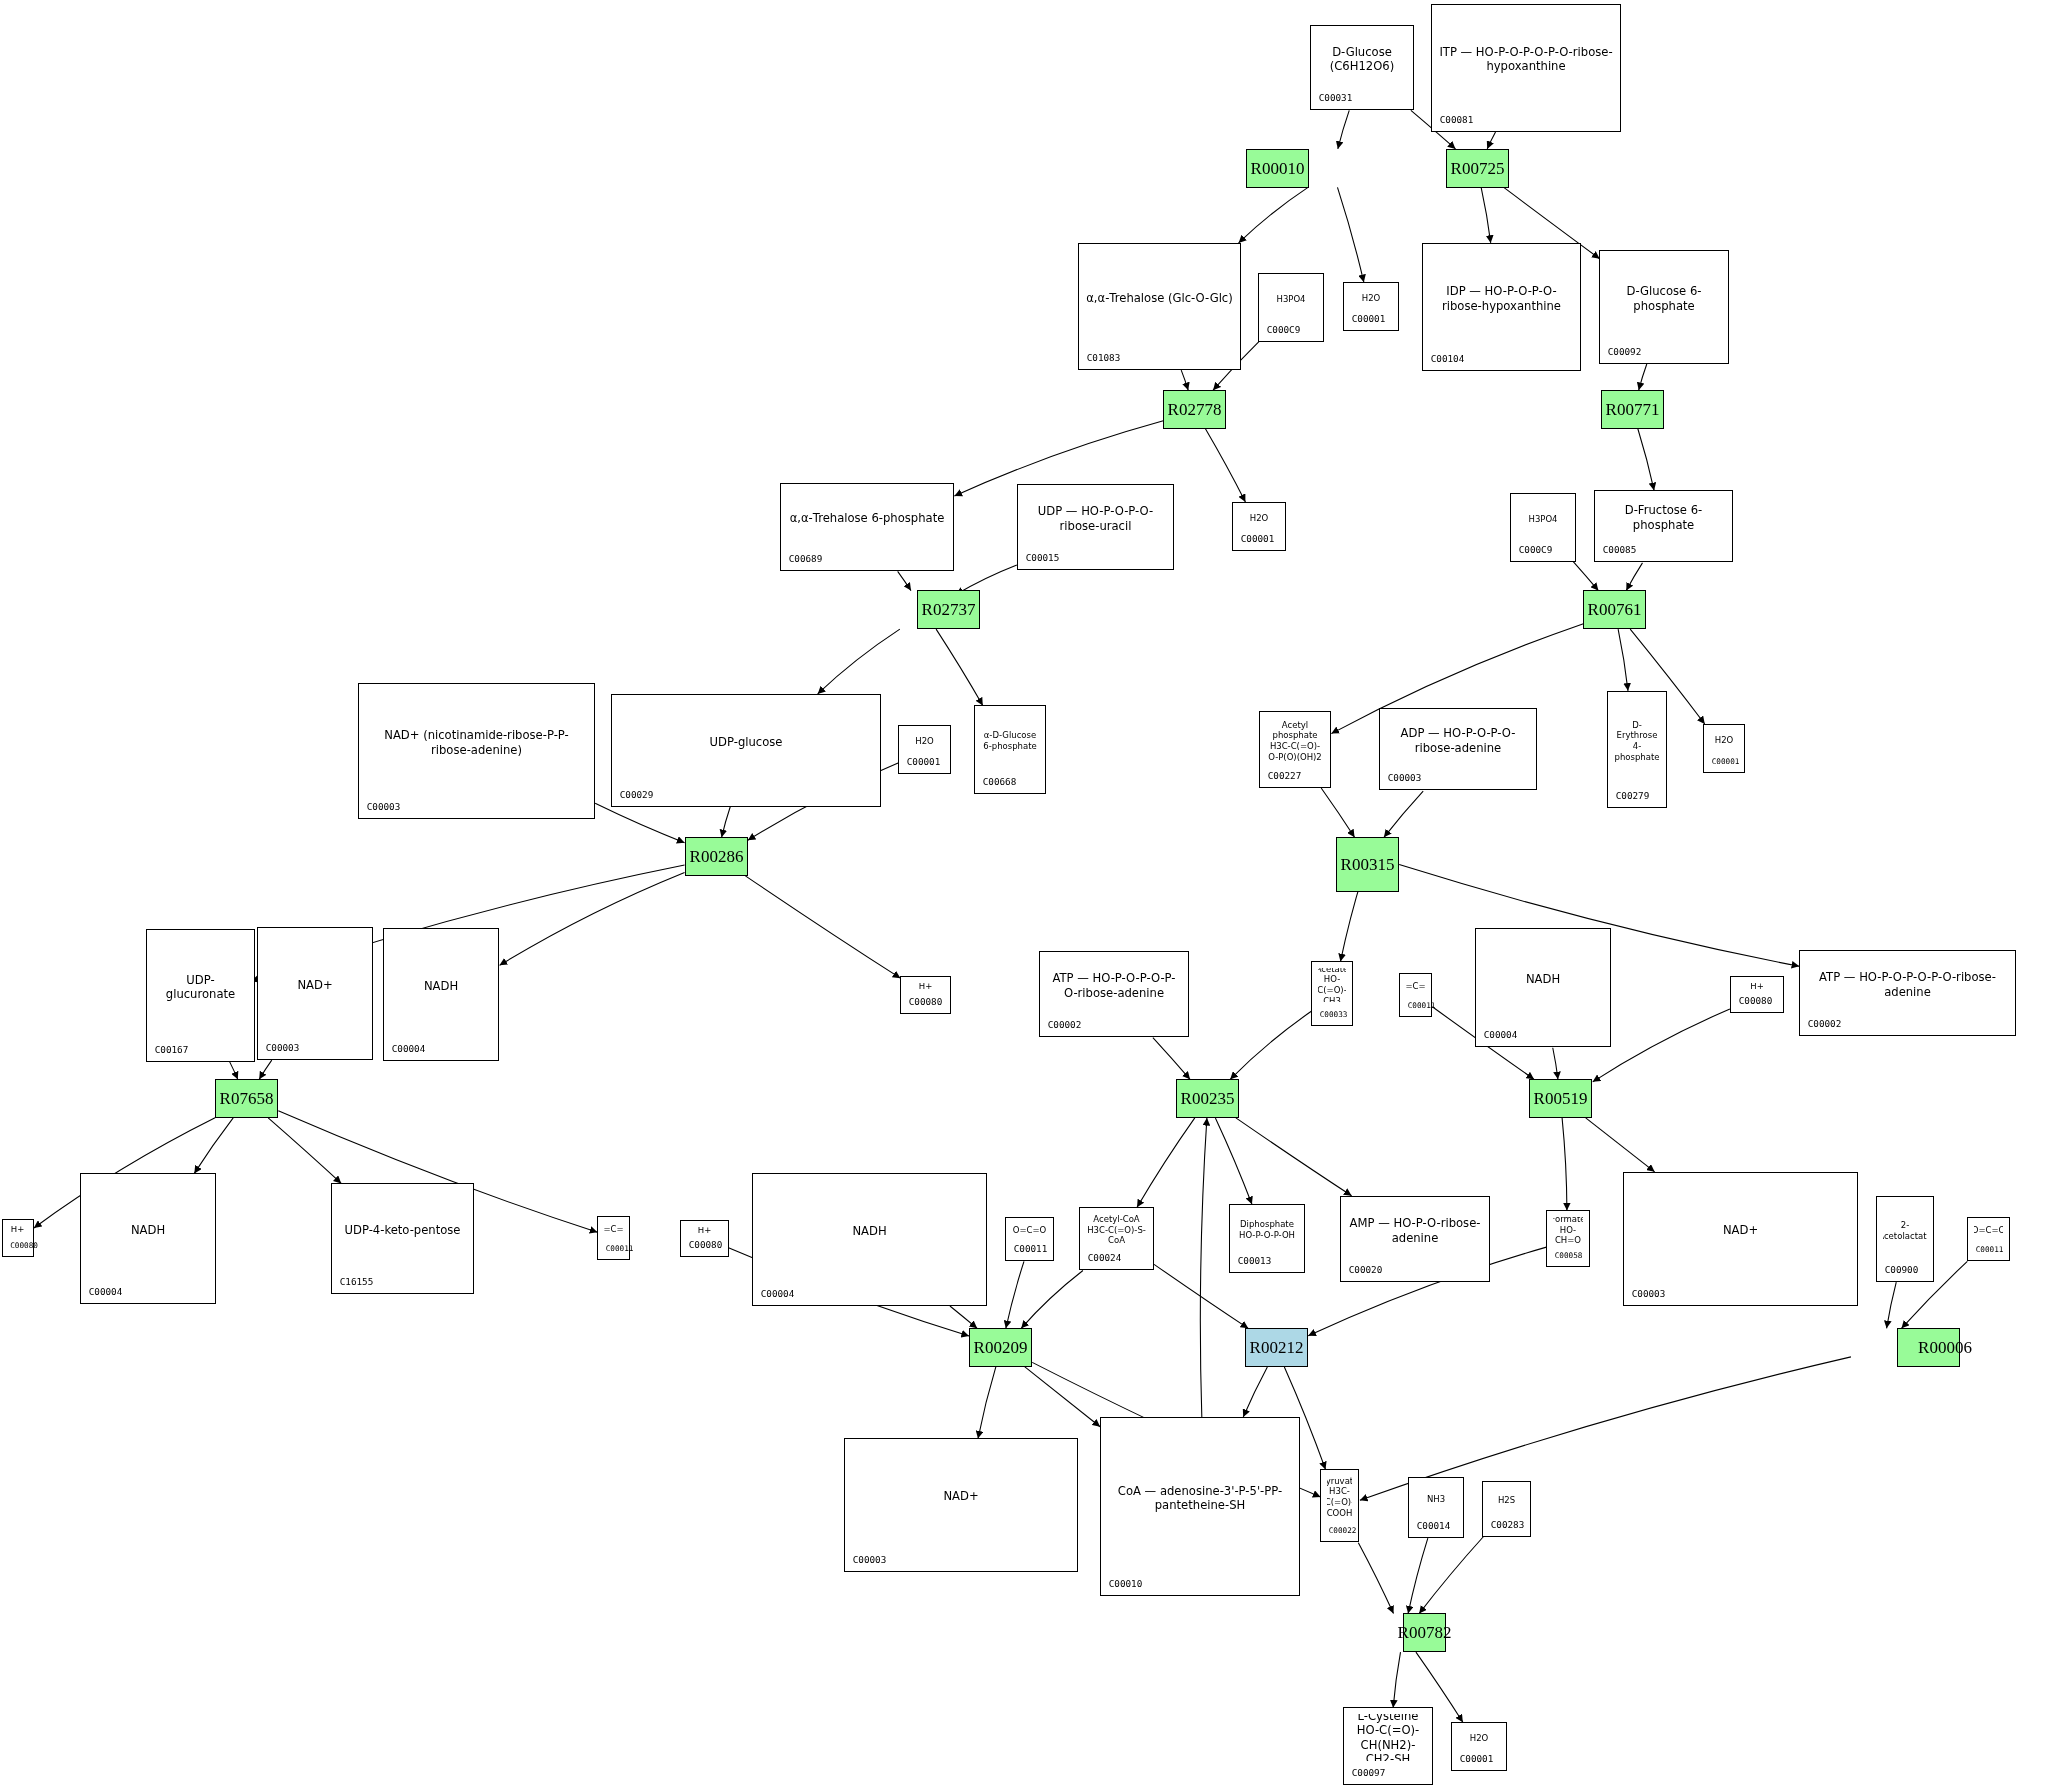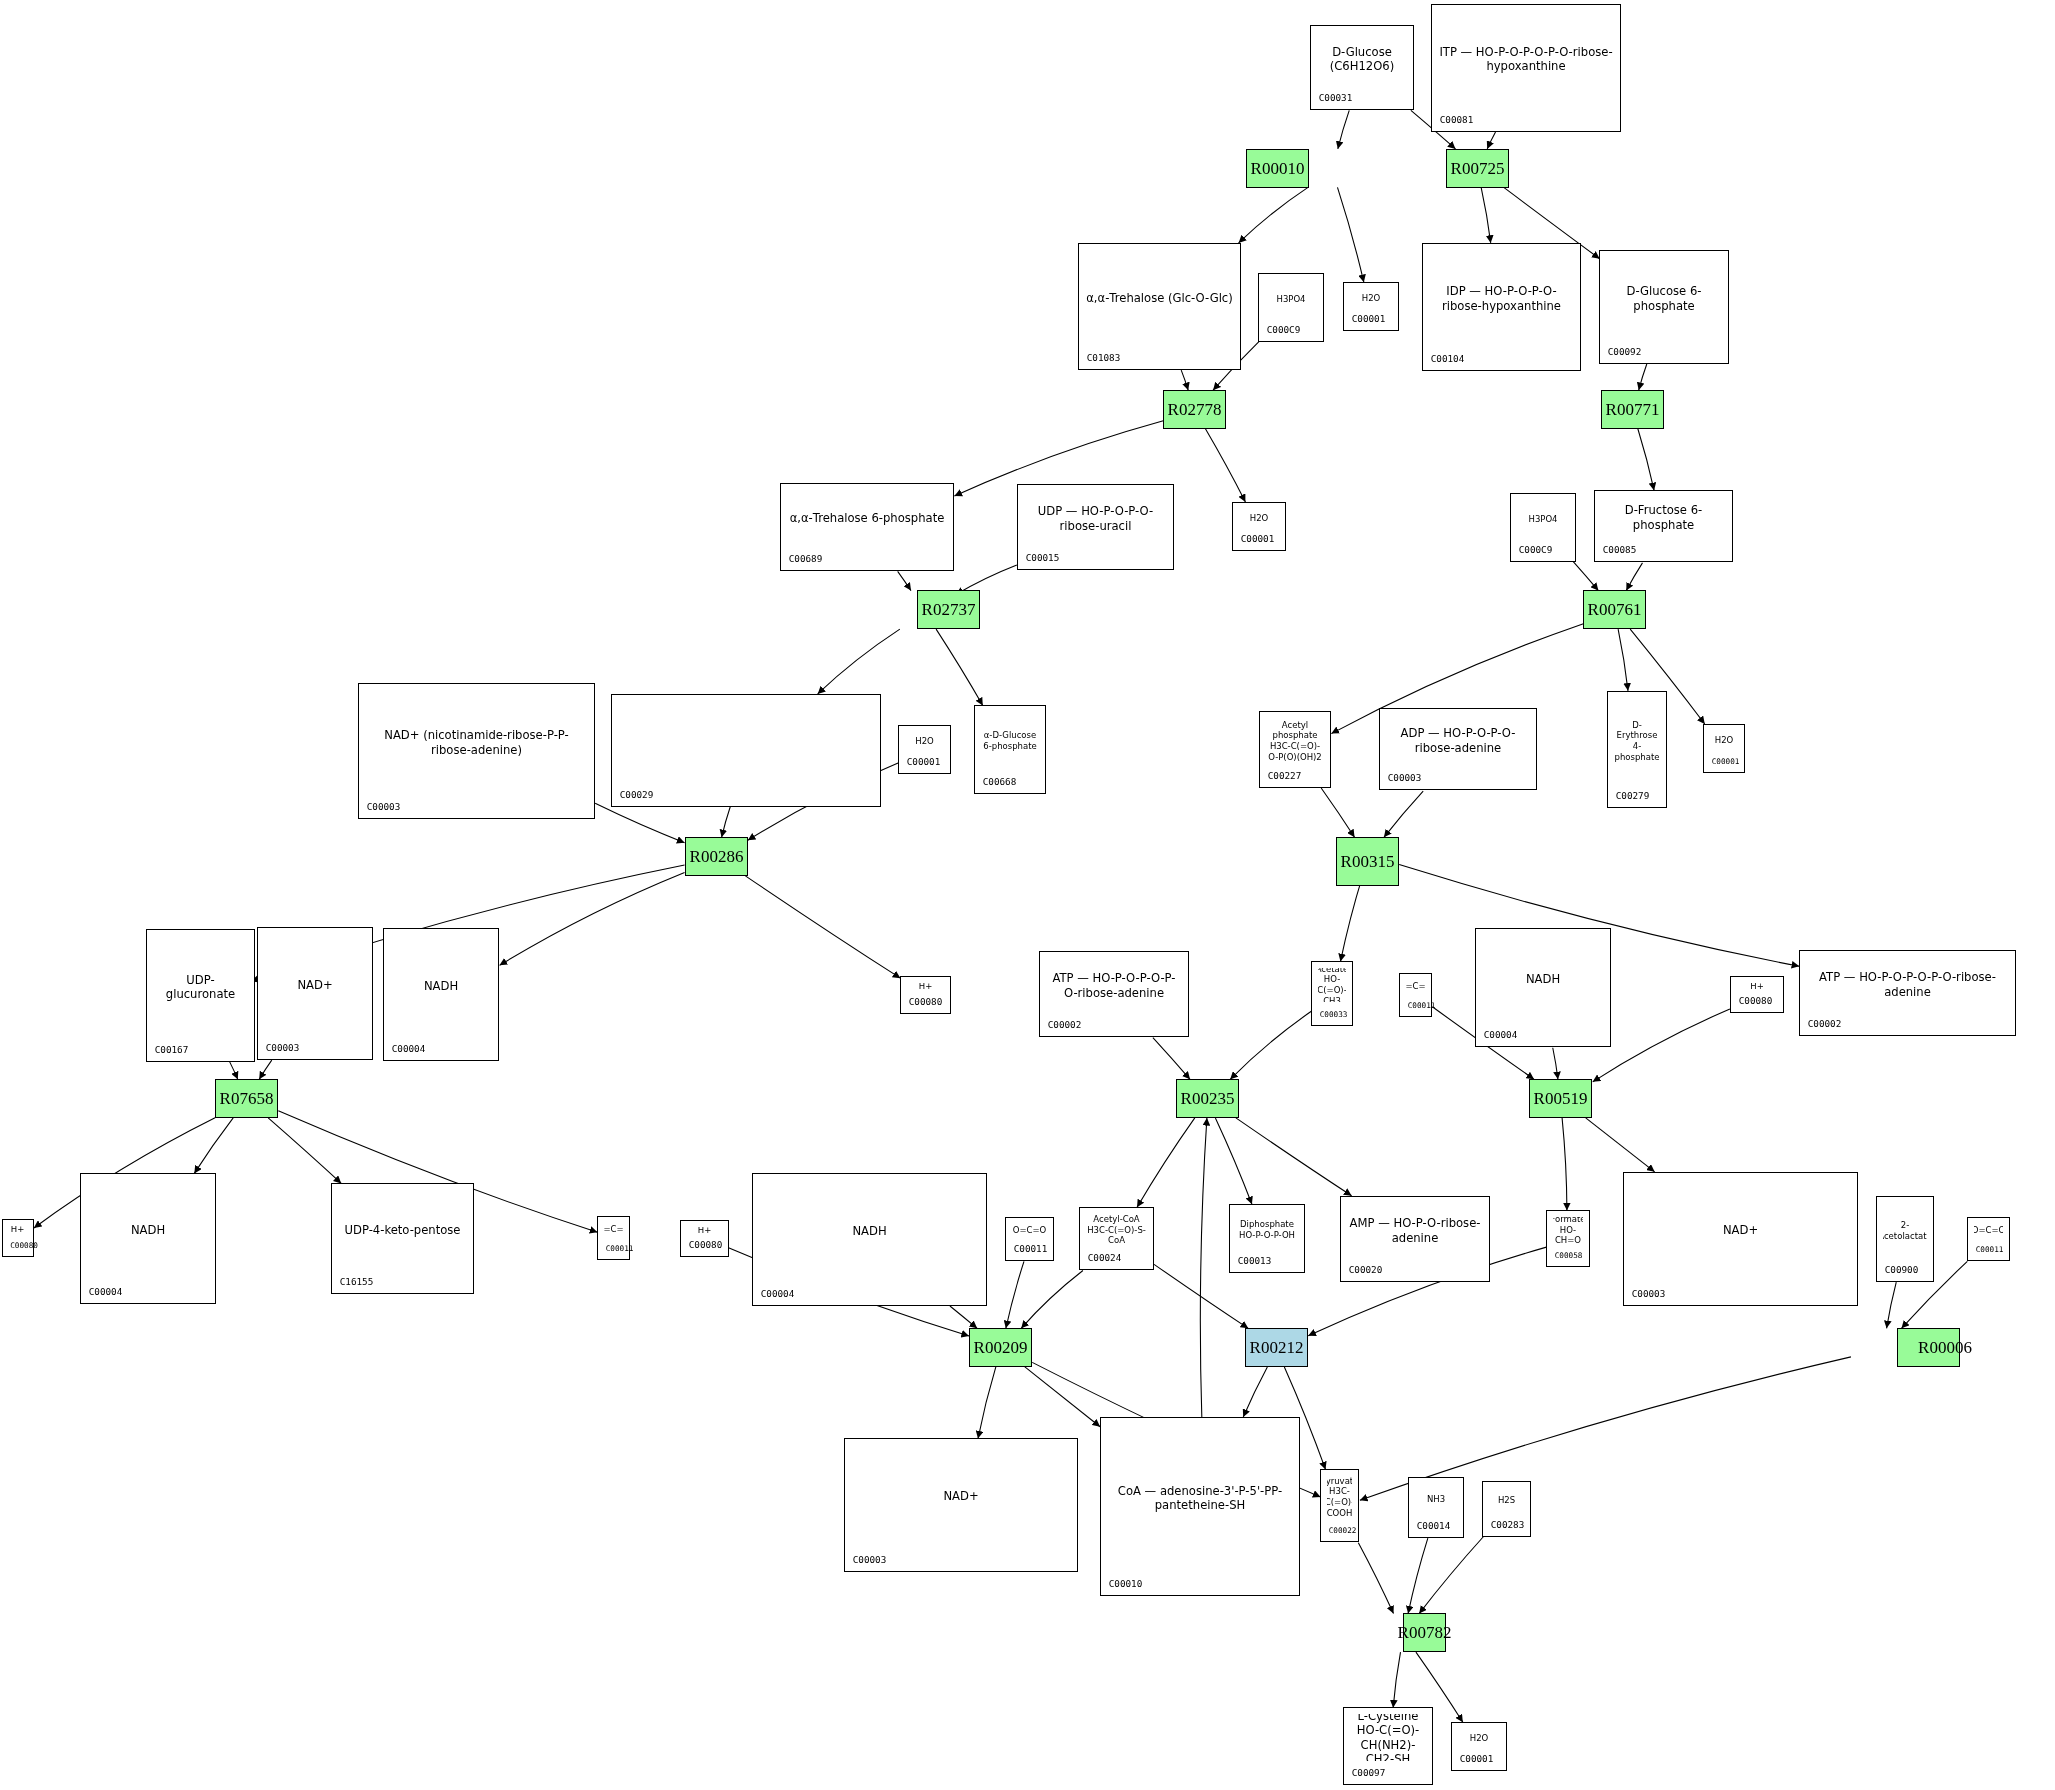--- a/index.html
+++ b/index.html
@@ -97,21 +97,21 @@
   </svg>
 
 <div id="nodes">
     <div class="node reaction" style="left: 1246px; top: 149px; width: 63px; height: 39px; background: rgb(152, 251, 152);">R00010</div>
     <div class="node reaction" style="left: 1446px; top: 149px; width: 63px; height: 39px; background: rgb(152, 251, 152);">R00725</div>
     <div class="node reaction" style="left: 1163px; top: 390px; width: 63px; height: 39px; background: rgb(152, 251, 152);">R02778</div>
     <div class="node reaction" style="left: 1601px; top: 390px; width: 63px; height: 39px; background: rgb(152, 251, 152);">R00771</div>
     <div class="node reaction" style="left: 893px; top: 590px; width: 63px; height: 39px; background: rgb(152, 251, 152); margin-left: 24px;">R02737</div>
     <div class="node reaction" style="left: 1583px; top: 590px; width: 63px; height: 39px; background: rgb(152, 251, 152);">R00761</div>
     <div class="node reaction" style="left: 685px; top: 837px; width: 63px; height: 39px; background: rgb(152, 251, 152);">R00286</div>
-    <div class="node reaction" style="left: 1336px; top: 837px; width: 63px; height: 49px; background: rgb(152, 251, 152);">R00315</div>
+    <div class="node reaction" style="left: 1336px; top: 837px; width: 63px; height: 55px; background: rgb(152, 251, 152);">R00315</div>
     <div class="node reaction" style="left: 215px; top: 1079px; width: 63px; height: 39px; background: rgb(152, 251, 152);">R07658</div>
     <div class="node reaction" style="left: 1176px; top: 1079px; width: 63px; height: 39px; background: rgb(152, 251, 152);">R00235</div>
     <div class="node reaction" style="left: 1529px; top: 1079px; width: 63px; height: 39px; background: rgb(152, 251, 152);">R00519</div>
     <div class="node reaction" style="left: 969px; top: 1328px; width: 63px; height: 39px; background: rgb(152, 251, 152);">R00209</div>
     <div class="node reaction" style="left: 1245px; top: 1328px; width: 63px; height: 39px; background: rgb(173, 216, 230);">R00212</div>
     <div class="node reaction" style="left: 1897px; top: 1328px; width: 63px; height: 39px; background: rgb(152, 251, 152); padding-left: 33px;">R00006</div>
     <div class="node reaction" style="left: 1403px; top: 1613px; width: 43px; height: 39px; background: rgb(152, 251, 152);">R00782</div>
     <div class="node compound" style="left: 1310px; top: 25.4px; width: 104px; height: 85px;">
       <div class="struct">D-Glucose (C6H12O6)</div>
       <div class="cid">C00031</div>
@@ -158,20 +158,21 @@
     </div>
     <div class="node compound" style="left: 1594px; top: 490px; width: 139px; height: 72px;">
       <div class="struct">D-Fructose 6-phosphate</div>
       <div class="cid">C00085</div>
     </div>
     <div class="node compound" style="left: 358px; top: 683px; width: 237px; height: 136px;">
       <div class="struct">NAD+ (nicotinamide-ribose-P-P-ribose-adenine)</div>
       <div class="cid">C00003</div>
     </div>
     <div class="node compound" style="left: 611px; top: 694px; width: 270px; height: 113px;">
+      <div class="struct">UDP-glucose</div>
       <div class="cid">C00029</div>
     </div>
     <div class="node compound" style="left: 898px; top: 725px; width: 53px; height: 49px;">
       <div class="struct" style="font-size: 8.5px;">H2O</div>
       <div class="cid">C00001</div>
     </div>
     <div class="node compound" style="left: 974px; top: 705px; width: 72px; height: 89px;">
       <div class="struct" style="font-size: 8.5px;">α-D-Glucose 6-phosphate</div>
       <div class="cid">C00668</div>
     </div>

